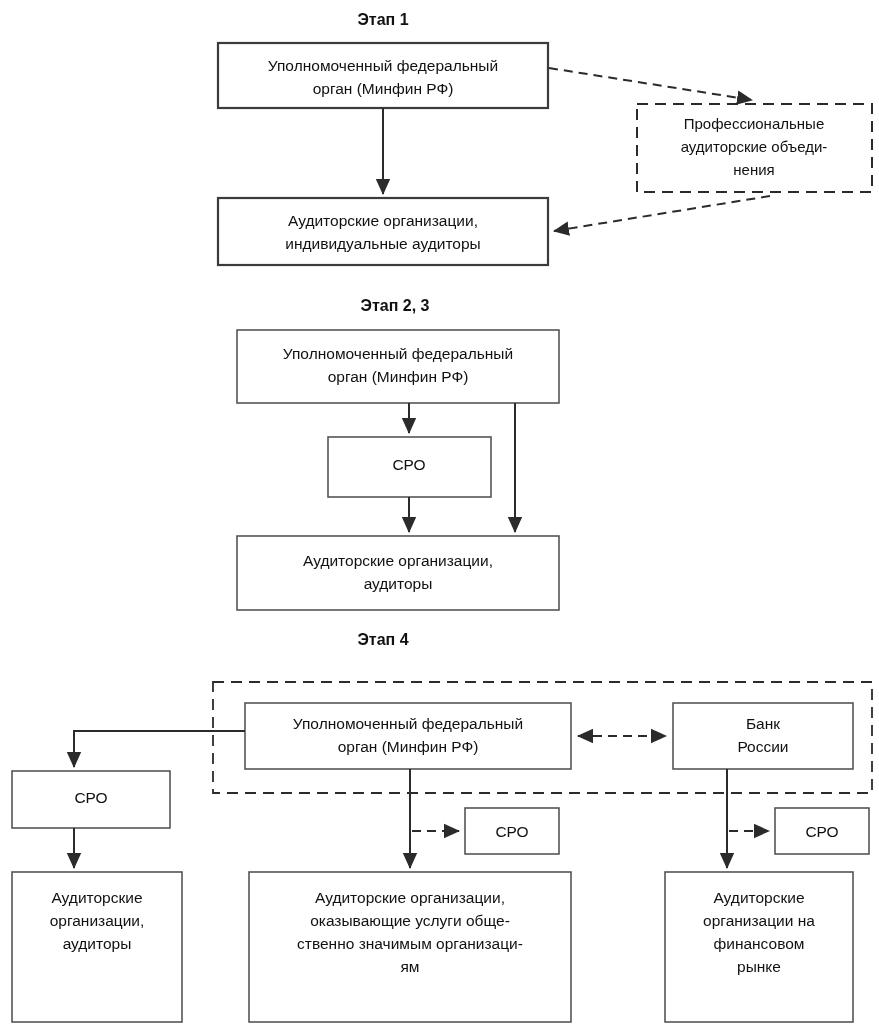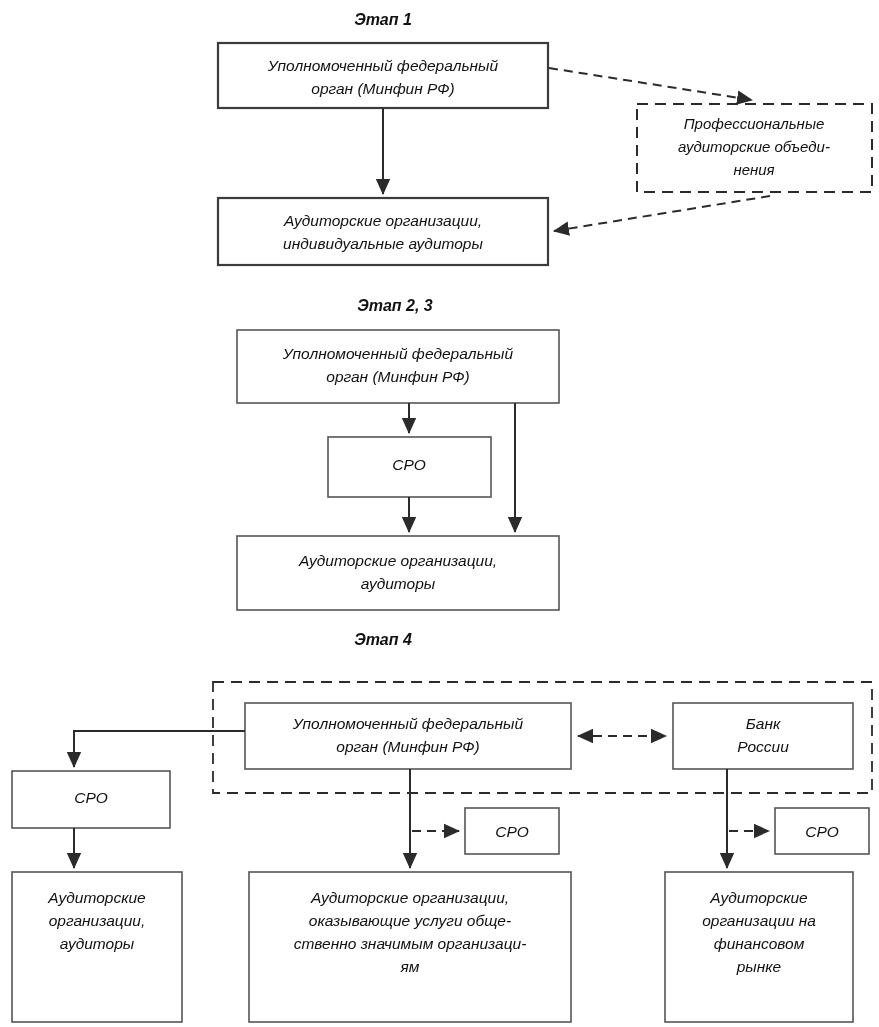--- a/index.html
+++ b/index.html
@@ -14,21 +14,20 @@
     color: #1a1a1a;
     position: relative;
     overflow: hidden;
   }
   #diagram-root {
     position: absolute;
     left: 0;
     top: 0;
     width: 879px;
     height: 1027px;
-    font-style: italic;
   }
   svg.diagram {
     display: block;
     width: 879px;
     height: 1027px;
   }
   .node-box {
     fill: #ffffff;
     stroke: #3b3b3b;
     stroke-width: 2.2;

